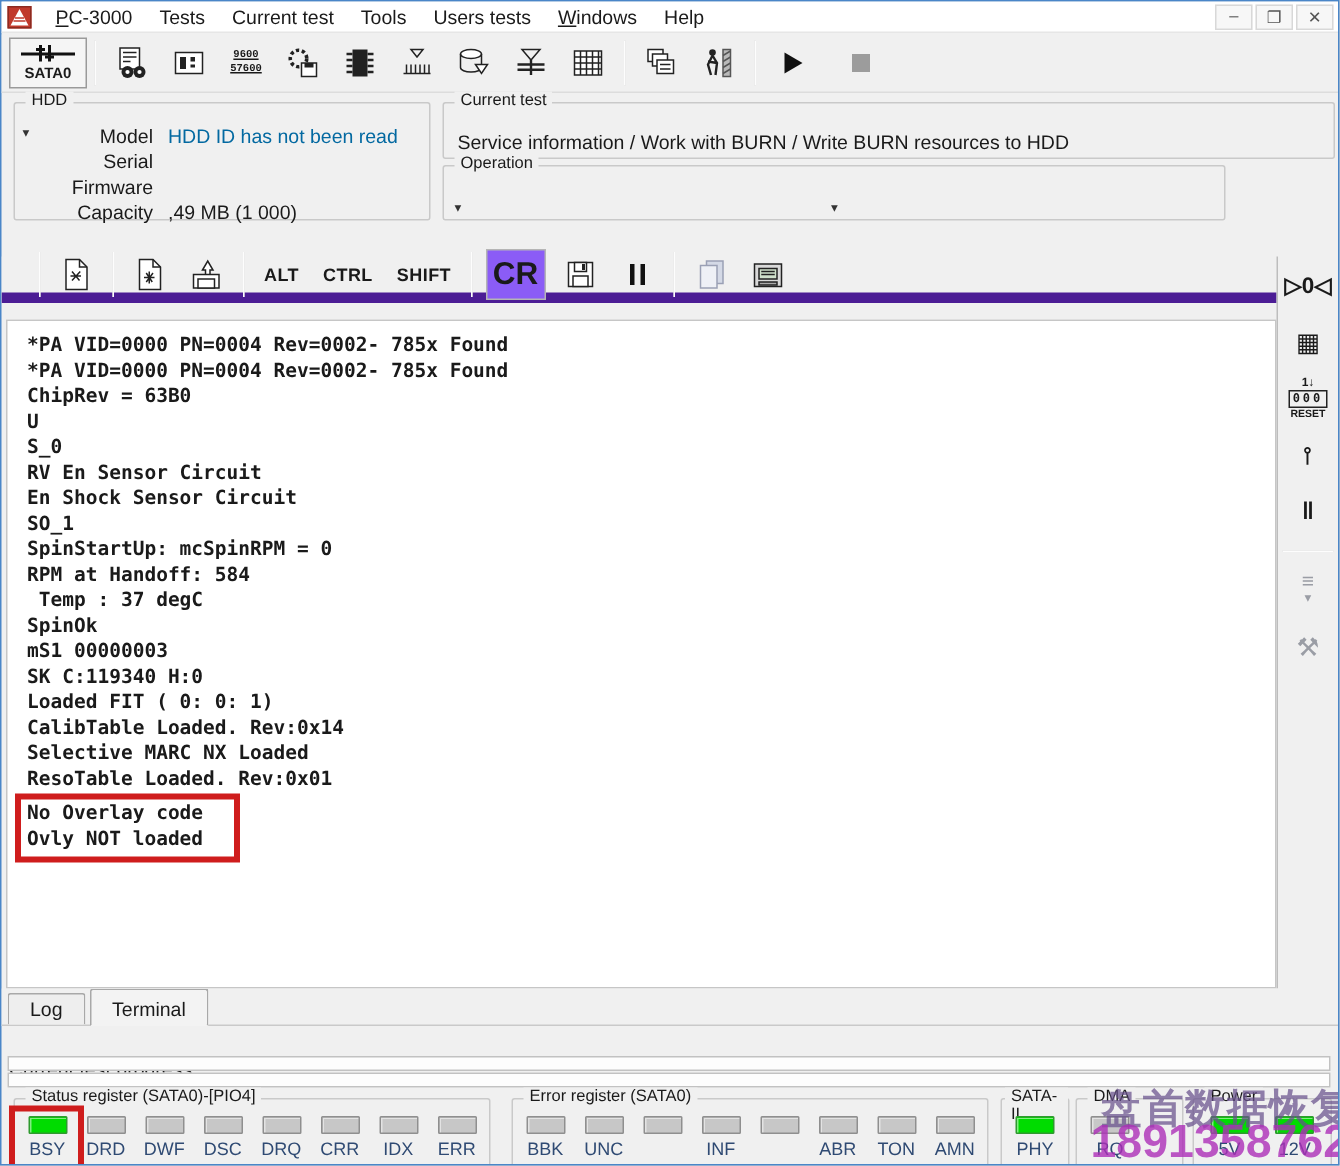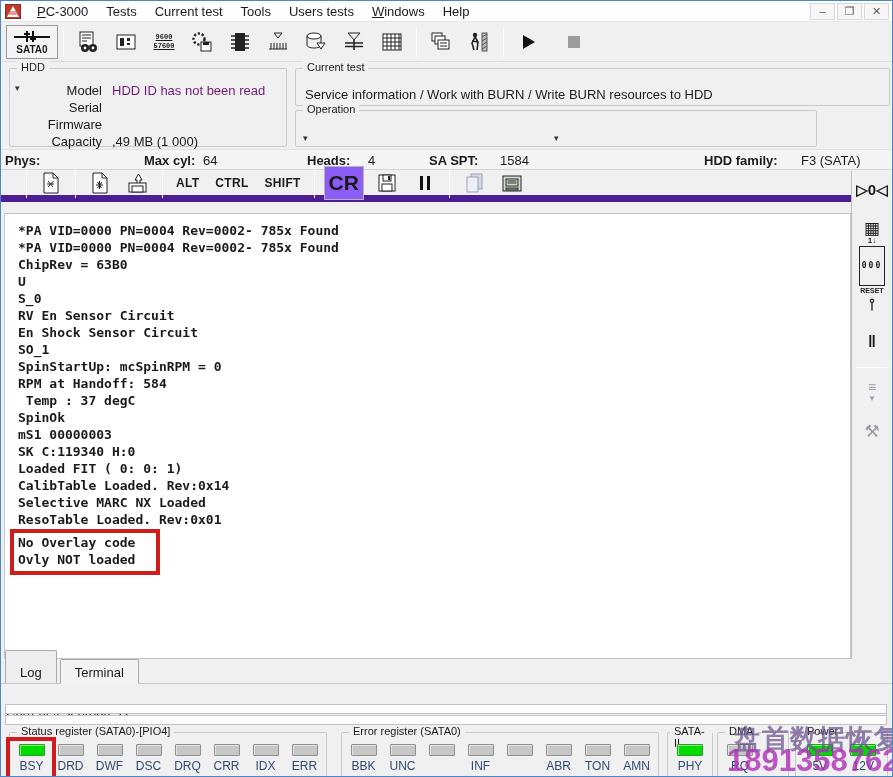--- a/index.html
+++ b/index.html
@@ -33,21 +33,21 @@
     text-decoration:underline; font-family:"Liberation Mono", monospace; }
   
   .groupbox { position:absolute; border:1px solid #c9c9c9; border-radius:2px; background:#f0f0f0; }
   .gb-title { position:absolute; top:-8px; left:7px; background:#f0f0f0; padding:0 4px; font-size:11px; }
   .dd-arrow { position:absolute; font-size:9px; color:#333; cursor:default; }
   
   #hdd-rows { padding-top:13px; }
   .hdd-row { display:flex; height:17px; line-height:17px; }
   .hdd-label { width:92px; text-align:right; font-weight:normal; }
   .hdd-value { margin-left:10px; white-space:pre; }
-  .hdd-value.accent { color:#701a75; }
+  .hdd-value.accent { color:#0369a1; }
   
   .ct-text { position:absolute; left:9px; top:18px; }
   
   .physbar { position:absolute; top:148px; left:0; right:0; height:21px; background:#f5f5f5;
     border-top:1px solid #e2e2e2; border-bottom:1px solid #d4d4d4; }
   .phys-label { position:absolute; top:3px; font-weight:bold; }
   .phys-value { position:absolute; top:3px; }
   .pl0{left:4px}.pl1{left:143px}.pv1{left:202px}.pl2{left:306px}.pv2{left:367px}
   .pl3{left:428px}.pv3{left:499px}.pl4{left:703px}.pv4{left:800px}
   
@@ -71,29 +71,29 @@
     border-left:1px solid #bdbdbd; display:flex; flex-direction:column; align-items:center; }
   .rtb-item { height:38px; display:flex; flex-direction:column; align-items:center;
     justify-content:center; font-size:17px; width:100%; }
   .rtb-sep { width:34px; height:1px; background:#c4c4c4; border-bottom:1px solid #fdfdfd; margin:6px 0; }
   .spindle { font-weight:bold; font-size:15px; }
   .probe { display:inline-block; transform:rotate(-90deg); font-size:16px; }
   .pausev { font-weight:bold; font-size:16px; }
   .gray { color:#9a9da5; }
   .reset-wrap { text-align:center; line-height:8px; }
   .reset-top { font-size:8px; font-weight:bold; }
-  .reset-digits { font-size:8px; font-weight:bold; border:1px solid #222; padding:15px 2px;
+  .reset-digits { font-size:8px; font-weight:bold; border:1px solid #222; padding:1px 2px;
     letter-spacing:2px; margin:1px 0; font-family:"DejaVu Sans Mono", monospace; }
   .reset-label { font-size:7px; font-weight:bold; }
   .list-stack { text-align:center; line-height:9px; font-size:14px; }
   
   .tabbar { position:absolute; top:658px; left:0; right:0; height:25px; background:#f0f0f0;
     display:flex; align-items:flex-end; padding-left:4px; border-bottom:1px solid #c9c9c9; }
   .tab { border:1px solid #a8a8a8; border-bottom:none; border-radius:2px 2px 0 0;
-    padding:14px 14px 3px 14px; background:#eeeeee; margin-right:3px; position:relative; }
+    padding:2px 14px 3px 14px; background:#eeeeee; margin-right:3px; position:relative; }
   .tab.active { background:#f3f3f3; padding-top:5px; margin-bottom:-1px; border-bottom:1px solid #f3f3f3; z-index:2; }
   .progress-label { position:absolute; top:704px; left:5px; }
   .pbar { position:absolute; left:4px; right:5px; height:10px; background:#fdfdfd; border:1px solid #c2c2c2; }
   .pbar1 { top:703px; } .pbar2 { top:714px; }
   
   .led-group { top:731px; height:52px; }
   .led-row { position:absolute; top:11px; left:2px; right:2px; display:flex; }
   .led-cell { width:40px; text-align:center; position:relative; }
   .led-cell.narrow { width:44px; }
   .led { width:26px; height:12px; margin:0 auto; background:#c7c7c7;
@@ -288,31 +288,20 @@
     <span class="gb-title">Current test</span>
     <div class="ct-text">Service information / Work with BURN / Write BURN resources to HDD</div>
   </div>
 
   <div class="groupbox" style="left:294px;top:109px;width:522px;height:37px">
     <span class="gb-title">Operation</span>
     <span class="dd-arrow" style="left:7px;top:22px">▾</span>
     <span class="dd-arrow" style="left:258px;top:22px">▾</span>
   </div>
 
-  <div class="physbar">
-      <span class="phys-label pl0">Phys:</span>
-      <span class="phys-label pl1">Max cyl:</span>
-      <span class="phys-value pv1">64</span>
-      <span class="phys-label pl2">Heads:</span>
-      <span class="phys-value pv2">4</span>
-      <span class="phys-label pl3">SA SPT:</span>
-      <span class="phys-value pv3">1584</span>
-      <span class="phys-label pl4">HDD family:</span>
-      <span class="phys-value pv4">F3 (SATA)</span>
-    </div>
 
   <div class="termbar">
     <div class="tb-sep"></div>
     <div class="icon-btn">
         <span>
           <svg width="24" height="24" viewBox="0 0 24 24">
             <path d="M5 2h9l5 5v15H5z" fill="#fff" stroke="#222"></path>
             <path d="M14 2v5h5" fill="none" stroke="#222"></path>
             <path d="M8 13h7M9 10l5 6M14.5 10l-5.5 6" stroke="#222"></path>
           </svg>

